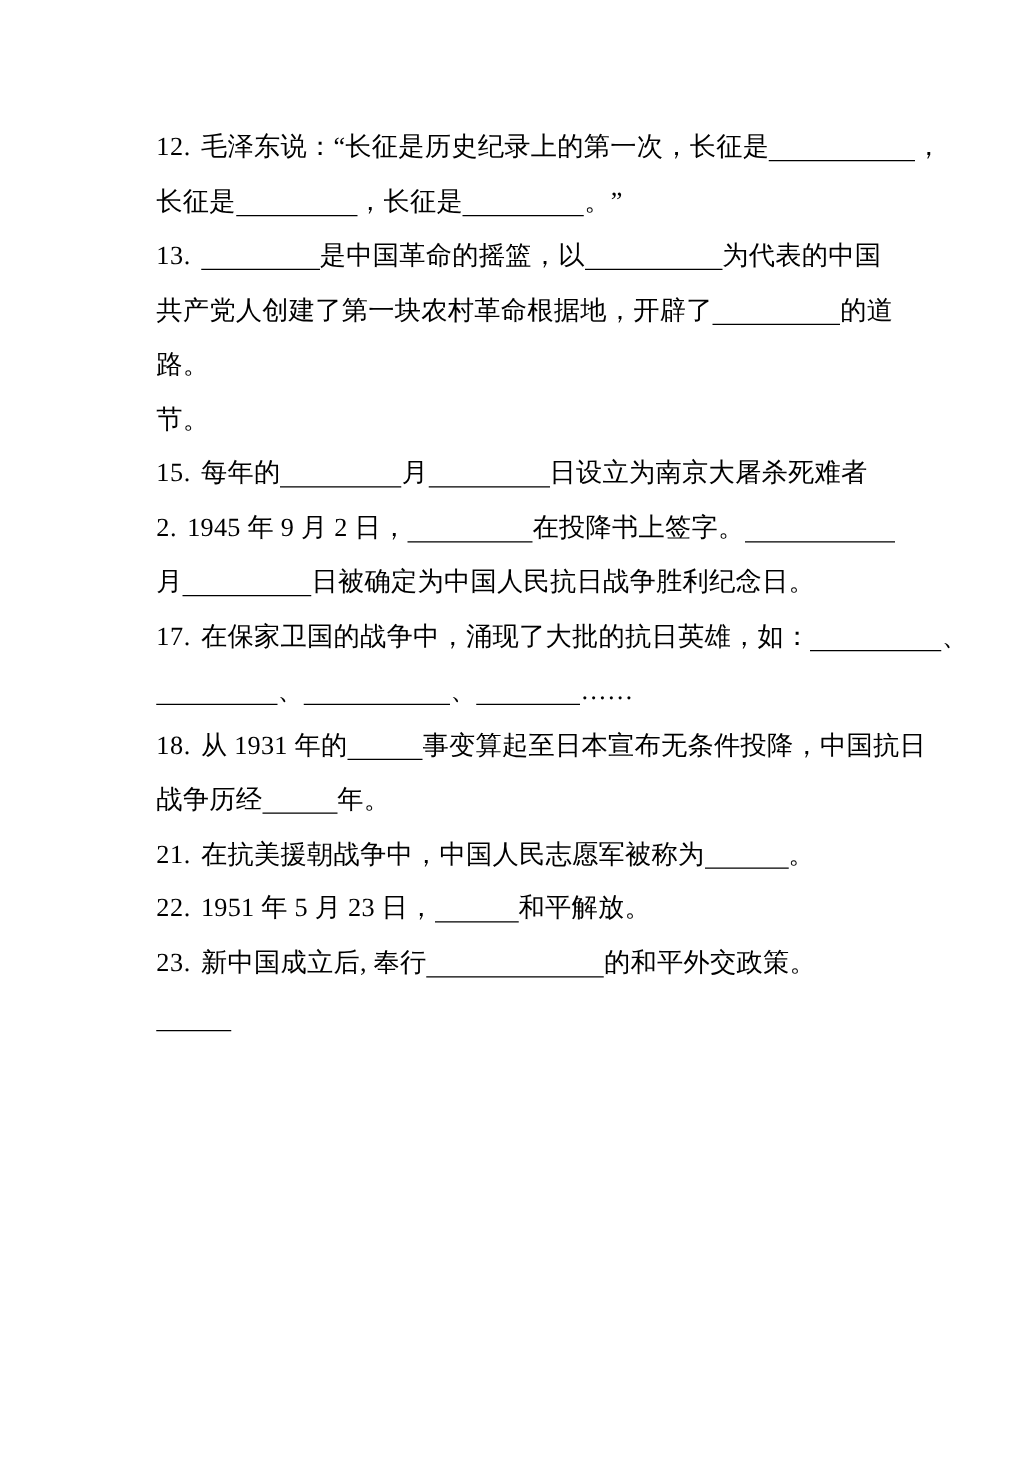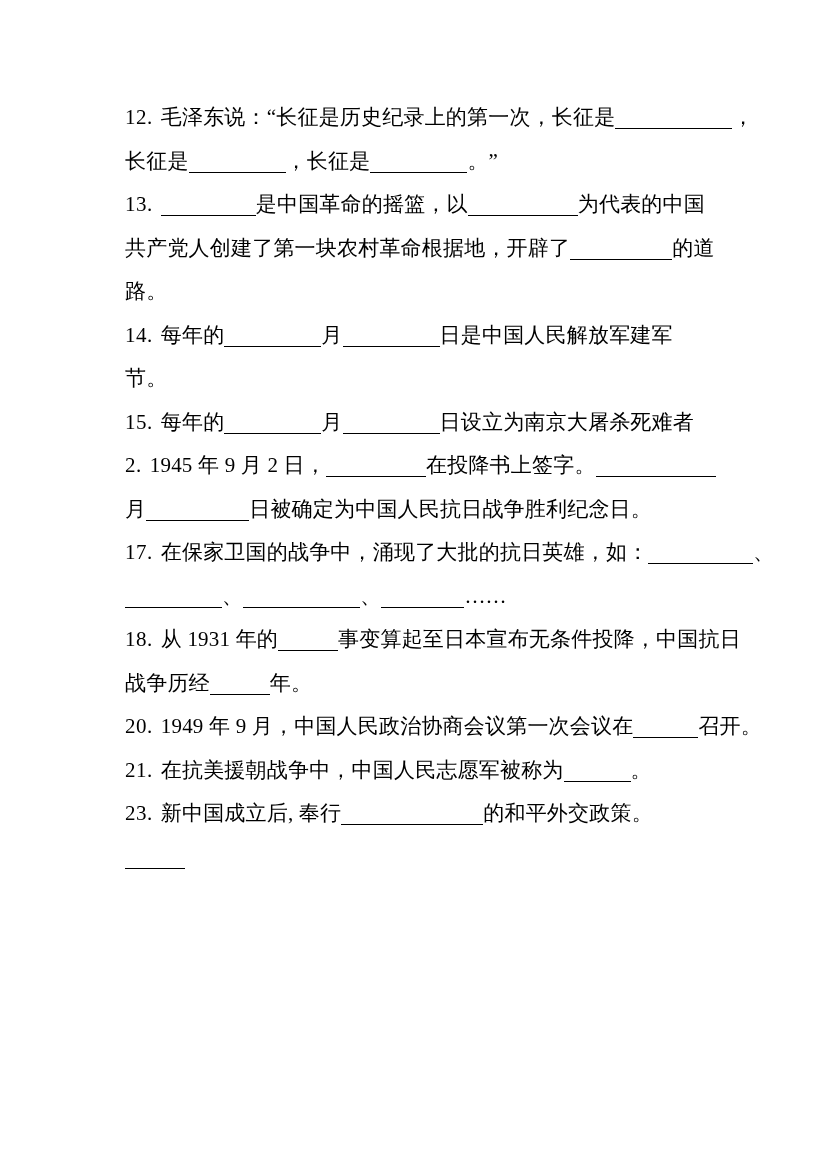--- a/index.html
+++ b/index.html
@@ -51,43 +51,42 @@
       <div class="question">
         <div class="line"><span class="qnum">12.</span><span class="qtext">毛泽东说：“长征是历史纪录上的第一次，长征是</span><span class="blank" style="width: 117px; border-bottom-color: rgb(0, 0, 0);"></span><span class="qtext">，</span></div>
         <div class="line"><span class="qtext">长征是</span><span class="blank" style="width: 97px; border-bottom-color: rgb(0, 0, 0);"></span><span class="qtext">，长征是</span><span class="blank" style="width: 97px; border-bottom-color: rgb(0, 0, 0);"></span><span class="qtext">。”</span></div>
       </div>
       <div class="question">
         <div class="line"><span class="qnum">13.</span><span class="blank" style="width: 95px; border-bottom-color: rgb(0, 0, 0);"></span><span class="qtext">是中国革命的摇篮，以</span><span class="blank" style="width: 110px; border-bottom-color: rgb(0, 0, 0);"></span><span class="qtext">为代表的中国</span></div>
         <div class="line"><span class="qtext">共产党人创建了第一块农村革命根据地，开辟了</span><span class="blank" style="width: 102px; border-bottom-color: rgb(0, 0, 0);"></span><span class="qtext">的道</span></div>
         <div class="line"><span class="qtext">路。</span></div>
       </div>
       <div class="question">
-        <div class="line"><span class="qnum">14.</span><span class="qtext">每年的</span><span class="blank" style="width: 97px; border-bottom-color: rgb(0, 0, 0);"></span><span class="qtext">月</span><span class="blank" style="width: 97px; border-bottom-color: rgb(0, 0, 0);"></span><span class="qtext">日是中国人民解放军建军</span></div>
         <div class="line"><span class="qtext">节。</span></div>
       </div>
       <div class="question">
         <div class="line"><span class="qnum">15.</span><span class="qtext">每年的</span><span class="blank" style="width: 97px; border-bottom-color: rgb(0, 0, 0);"></span><span class="qtext">月</span><span class="blank" style="width: 97px; border-bottom-color: rgb(0, 0, 0);"></span><span class="qtext">日设立为南京大屠杀死难者</span></div>
       </div>
       <div class="question">
         <div class="line"><span class="qnum">2.</span><span class="qtext">1945 年 9 月 2 日，</span><span class="blank" style="width: 100px; border-bottom-color: rgb(0, 0, 0);"></span><span class="qtext">在投降书上签字。</span><span class="blank" style="width: 120px; border-bottom-color: rgb(0, 0, 0);"></span></div>
         <div class="line"><span class="qtext">月</span><span class="blank" style="width: 103px; border-bottom-color: rgb(0, 0, 0);"></span><span class="qtext">日被确定为中国人民抗日战争胜利纪念日。</span></div>
       </div>
       <div class="question">
         <div class="line"><span class="qnum">17.</span><span class="qtext">在保家卫国的战争中，涌现了大批的抗日英雄，如：</span><span class="blank" style="width: 105px; border-bottom-color: rgb(0, 0, 0);"></span><span class="qtext">、</span></div>
         <div class="line"><span class="blank" style="width: 97px; border-bottom-color: rgb(0, 0, 0);"></span><span class="qtext">、</span><span class="blank" style="width: 117px; border-bottom-color: rgb(0, 0, 0);"></span><span class="qtext">、</span><span class="blank" style="width: 83px; border-bottom-color: rgb(0, 0, 0);"></span><span class="qtext">……</span></div>
       </div>
       <div class="question">
         <div class="line"><span class="qnum">18.</span><span class="qtext">从 1931 年的</span><span class="blank" style="width: 60px; border-bottom-color: rgb(0, 0, 0);"></span><span class="qtext">事变算起至日本宣布无条件投降，中国抗日</span></div>
         <div class="line"><span class="qtext">战争历经</span><span class="blank" style="width: 60px; border-bottom-color: rgb(0, 0, 0);"></span><span class="qtext">年。</span></div>
       </div>
       <div class="question">
-        <div class="line"><span class="qnum">20.</span><span class="qtext">1949 年 9 月，中国人民政治协商会议第一次会议在</span><span class="blank" style="width: 65px; border-bottom-color: rgb(0, 0, 0);"></span><span class="qtext">召开。</span></div>
+        <div class="line"><span class="qnum">21.</span><span class="qtext">在抗美援朝战争中，中国人民志愿军被称为</span><span class="blank" style="width: 67px; border-bottom-color: rgb(0, 0, 0);"></span><span class="qtext">。</span></div>
       </div>
       <div class="question">
-        <div class="line"><span class="qnum">21.</span><span class="qtext">在抗美援朝战争中，中国人民志愿军被称为</span><span class="blank" style="width: 67px; border-bottom-color: rgb(0, 0, 0);"></span><span class="qtext">。</span></div>
+        <div class="line"><span class="qnum">22.</span><span class="qtext">1951 年 5 月 23 日，</span><span class="blank" style="width: 67px; border-bottom-color: rgb(0, 0, 0);"></span><span class="qtext">和平解放。</span></div>
       </div>
       <div class="question">
         <div class="line"><span class="qnum">23.</span><span class="qtext">新中国成立后, 奉行</span><span class="blank" style="width: 142px; border-bottom-color: rgb(0, 0, 0);"></span><span class="qtext">的和平外交政策。</span></div>
       </div>
       <div class="question">
         <div class="line"><span class="blank" style="width: 60px; border-bottom-color: rgb(0, 0, 0);"></span></div>
       </div>
     </div>
 </div>
 

